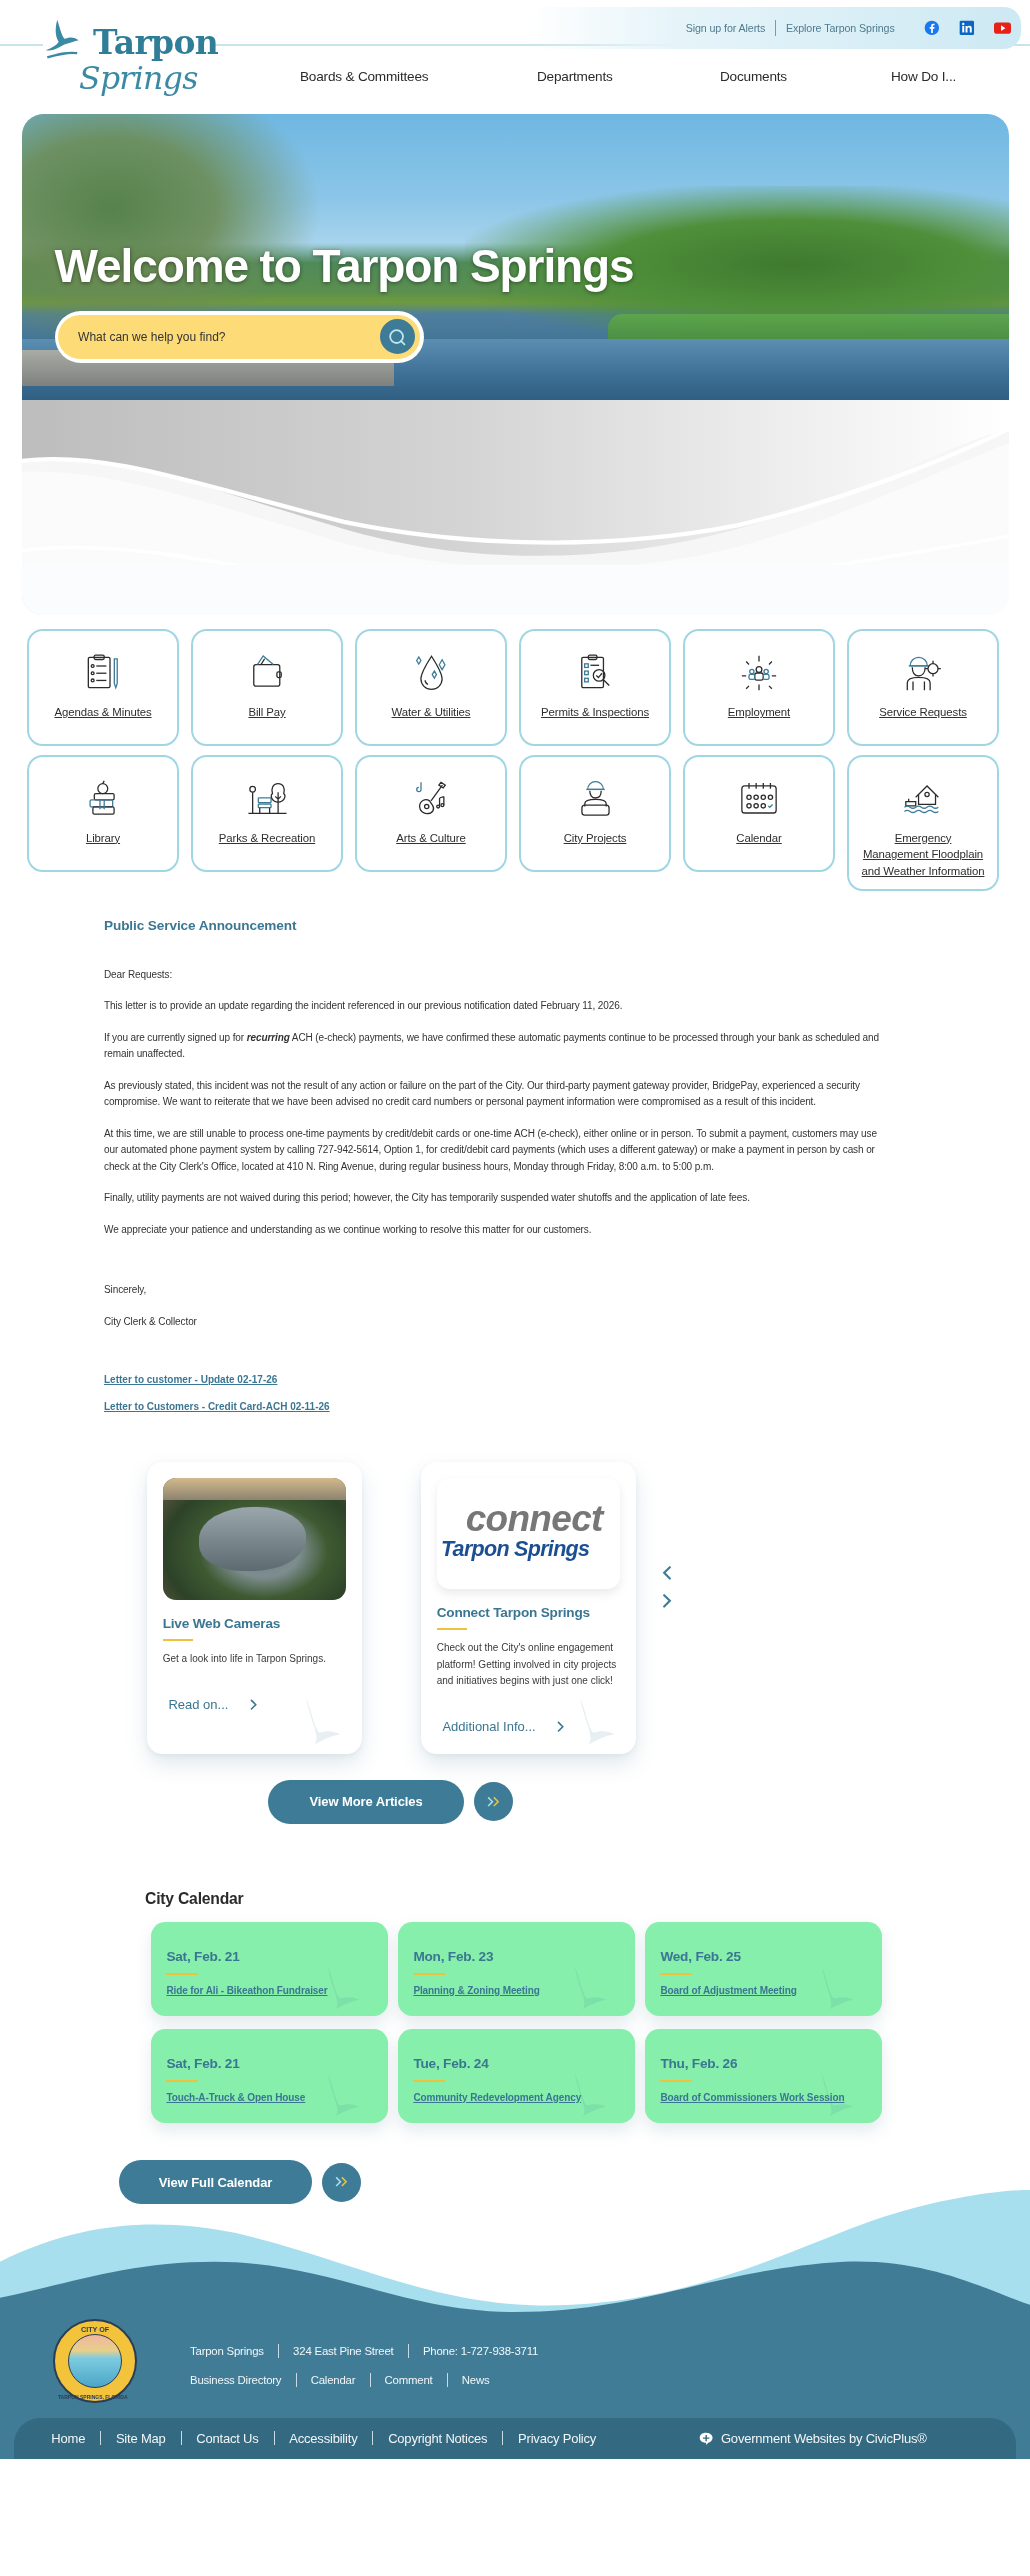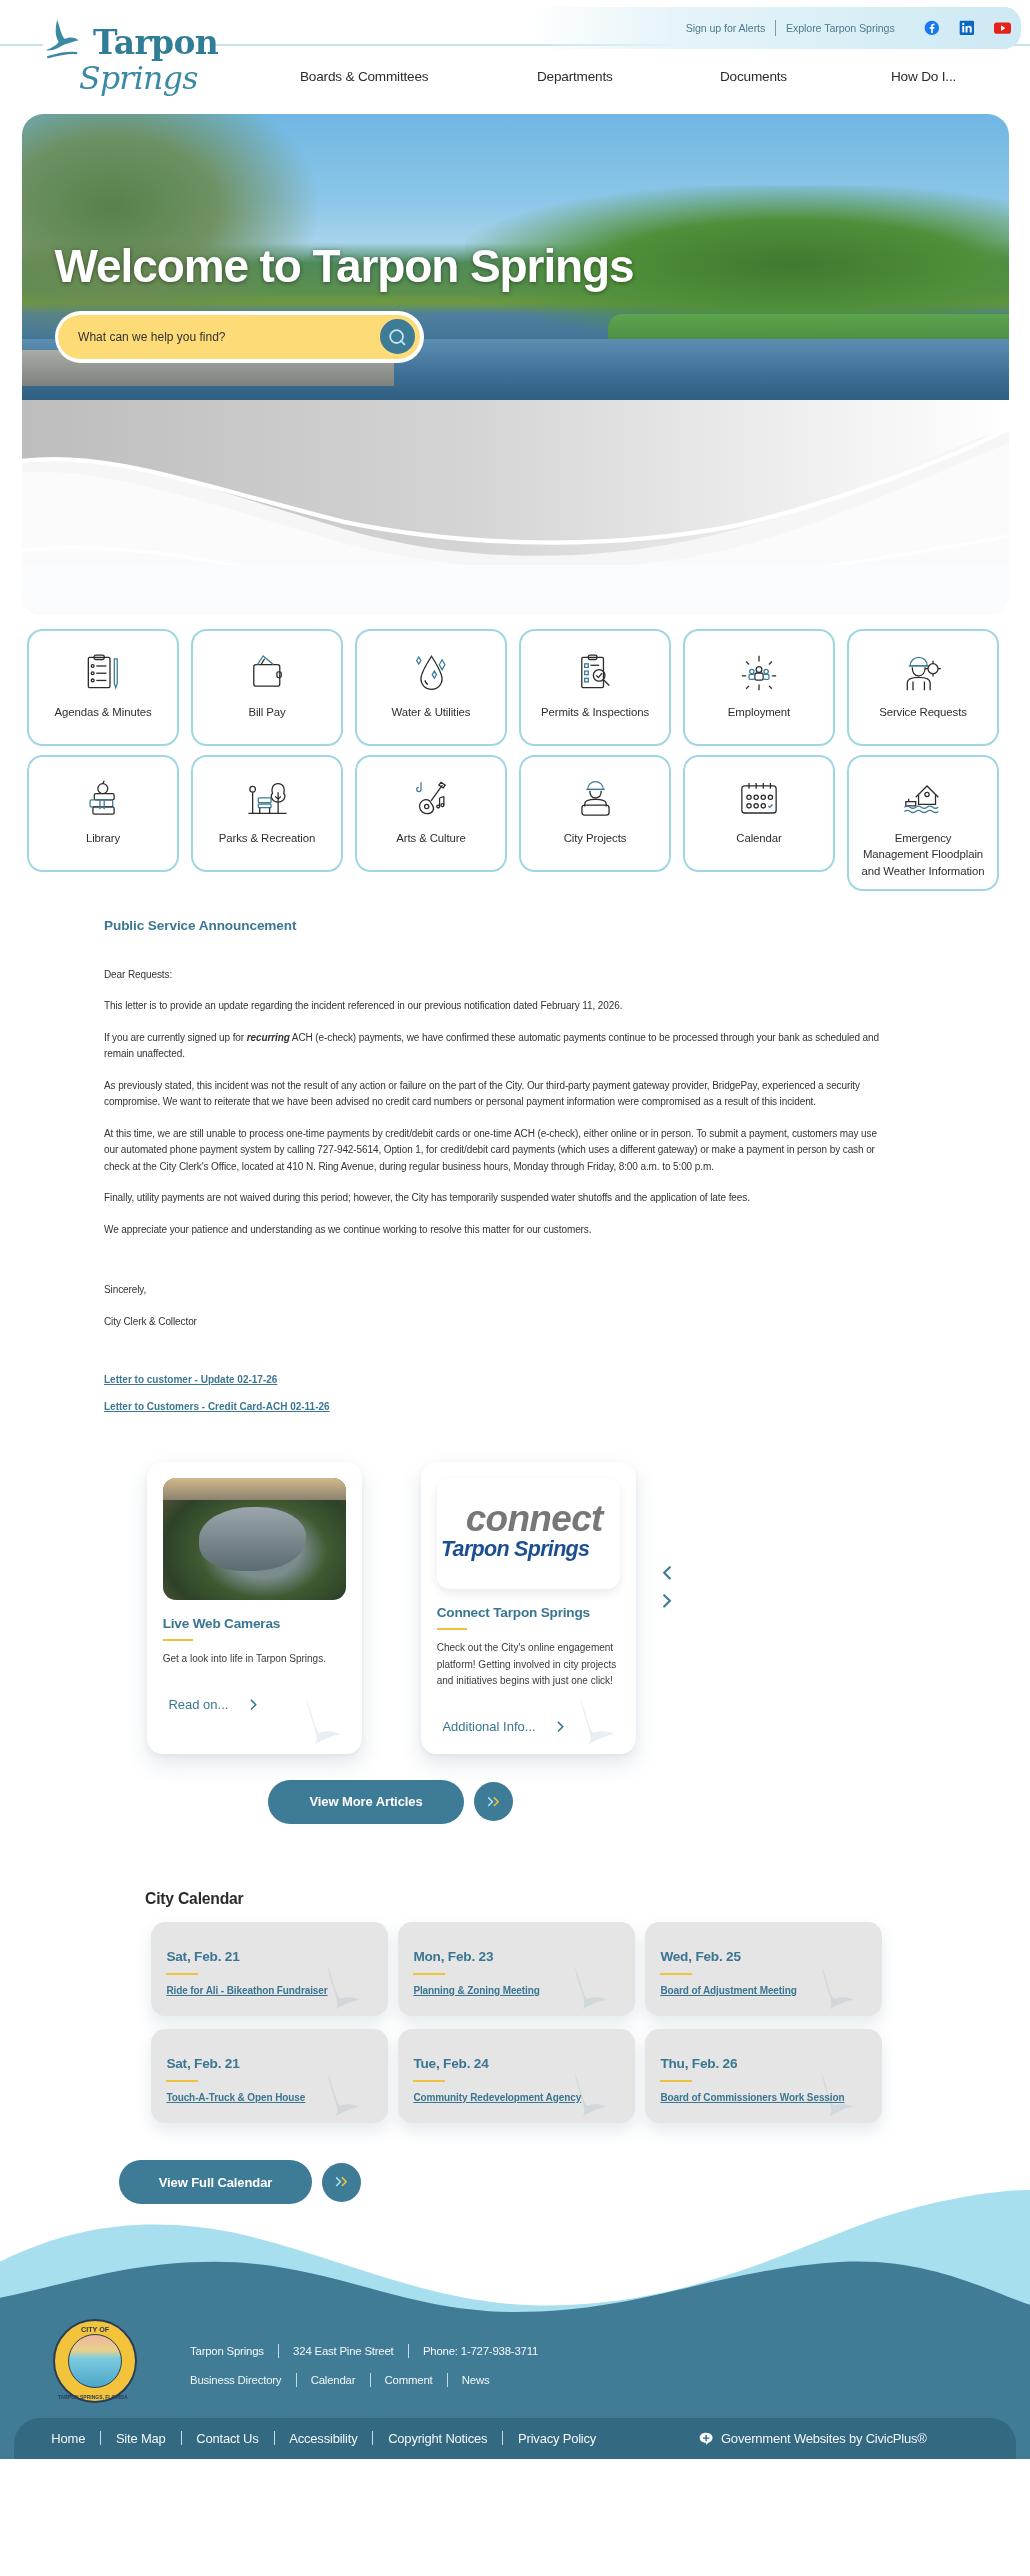--- a/index.html
+++ b/index.html
@@ -39,21 +39,21 @@
   .search input { border: none; background: transparent; font-size: 12px; color: #333; font-family: "Liberation Sans", sans-serif; width: 286px; outline: none; }
   .search input::placeholder { color: #333; }
   .search-btn { position: absolute; right: 2.9px; top: 2.9px; width: 39px; height: 39px; border-radius: 50%; background: #3e7b96; display: flex; align-items: center; justify-content: center; border: 2.1px solid #fddc78; }
 
   
   .swoosh { margin-left: 21.5px; width: 987px; height: 215px; position: relative; overflow: hidden;
     background: linear-gradient(90deg, #bdbdbd 0%, #d4d4d4 45%, #ececec 75%, #ffffff 100%); border-radius: 0 0 21.5px 21.5px; }
   .swoosh svg { position: absolute; left: 0; top: 0; }
 
   
-  .quick { width: 936px; padding: 14.3px 27px 0 27px; display: grid; grid-template-columns: repeat(6, 152px); column-gap: 12px; row-gap: 8.6px; align-items: start; }
+  .quick { width: 936px; padding: 14.3px 27px 0 27px; display: grid; grid-template-columns: repeat(6, 152px); column-gap: 12px; row-gap: 8.6px; align-items: start; text-decoration: underline; }
   .ql { height: 117px; border: 2.1px solid #9fd6e4; border-radius: 15.7px; background: #fff; display: flex; flex-direction: column; align-items: center; padding-top: 20px; text-decoration: none; }
   .ql.tall { height: 136px; }
   .ql .ico { width: 43px; height: 43px; display: flex; align-items: center; justify-content: center; }
   .ql .lbl { margin-top: 10px; font-size: 11.4px; color: #2e2e2e; text-align: center; line-height: 16.5px; padding: 0 11.4px; letter-spacing: -0.1px; }
 
   
   .psa { width: 1030px; padding: 0 0 0 104px; margin-top: 27px; }
   .psa h2 { font-size: 13.6px; color: #3b7792; font-weight: bold; letter-spacing: -0.1px; margin-bottom: 34px; }
   .psa p { font-size: 10px; line-height: 16.5px; color: #333; width: 787px; margin-bottom: 15px; letter-spacing: -0.1px; }
   .psa .signoff { margin-top: 44px; }
@@ -78,21 +78,21 @@
   .carousel-arrows span { width: 17px; height: 17px; display: flex; align-items: center; justify-content: center; cursor: pointer; }
 
   .btn-row { display: flex; align-items: center; gap: 10px; }
   .pill { height: 44px; border-radius: 22px; background: #3e7b96; color: #fff; font-size: 13px; font-weight: bold; display: flex; align-items: center; justify-content: center; text-decoration: none; letter-spacing: -0.1px; }
   .circ { width: 39px; height: 39px; border-radius: 50%; background: #3e7b96; display: flex; align-items: center; justify-content: center; }
 
   
   .calendar { width: 1030px; padding-left: 145px; margin-top: 66px; position: relative; }
   .calendar h2 { font-size: 15.7px; color: #2b2b2b; font-weight: bold; letter-spacing: -0.2px; }
   .cal-grid { display: grid; grid-template-columns: repeat(3, 237px); column-gap: 10px; row-gap: 13px; margin-top: 14.3px; margin-left: 5.7px; }
-  .event { height: 94px; background: #e5e5e5; border-radius: 14.3px; box-shadow: 0 7.2px 15.7px rgba(90,130,150,.16); padding: 27px 15.7px 0 15.7px; position: relative; overflow: hidden; }
+  .event { height: 94px; background: #86efac; border-radius: 14.3px; box-shadow: 0 7.2px 15.7px rgba(90,130,150,.16); padding: 27px 15.7px 0 15.7px; position: relative; overflow: hidden; }
   .event .date { font-size: 13.6px; color: #3a7691; font-weight: bold; letter-spacing: -0.2px; }
   .event .bar { width: 31.5px; height: 2.1px; background: #eec23d; margin-top: 8.6px; }
   .event a { display: block; margin-top: 10px; font-size: 10px; color: #3a7691; font-weight: bold; text-decoration: underline; letter-spacing: -0.1px; }
   .event .gull { position: absolute; right: 27px; bottom: 4.3px; opacity: .12; }
 
   
   .waves { position: relative; width: 1030px; height: 122px; margin-top: -14.3px; }
   .footer { width: 1030px; height: 147px; background: #417c97; position: relative; }
   .seal { position: absolute; left: 53px; top: 7.2px; width: 84px; height: 84px; border-radius: 50%; background: #f2c33b; border: 2.1px solid #2a3d55; display: flex; align-items: center; justify-content: center; }
   .seal .inner { width: 54px; height: 54px; border-radius: 50%; background: linear-gradient(180deg,#f1b6a0 0%,#e7d08a 30%,#7ccbe0 45%,#4ba6c7 100%); border: 1.4px solid #2a3d55; }

